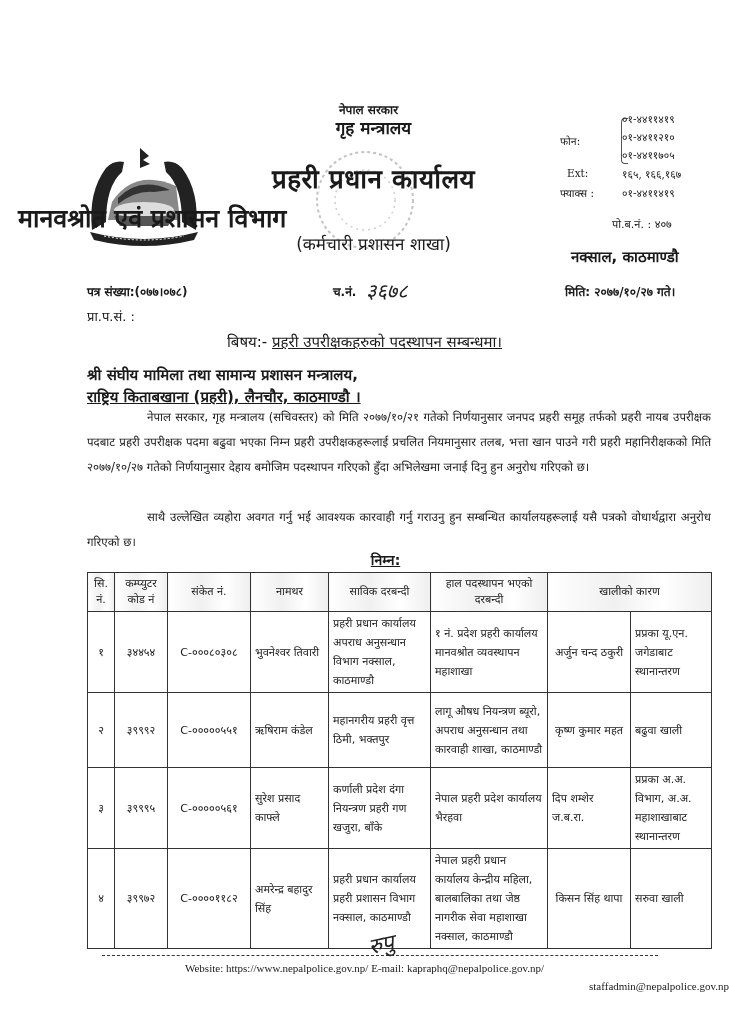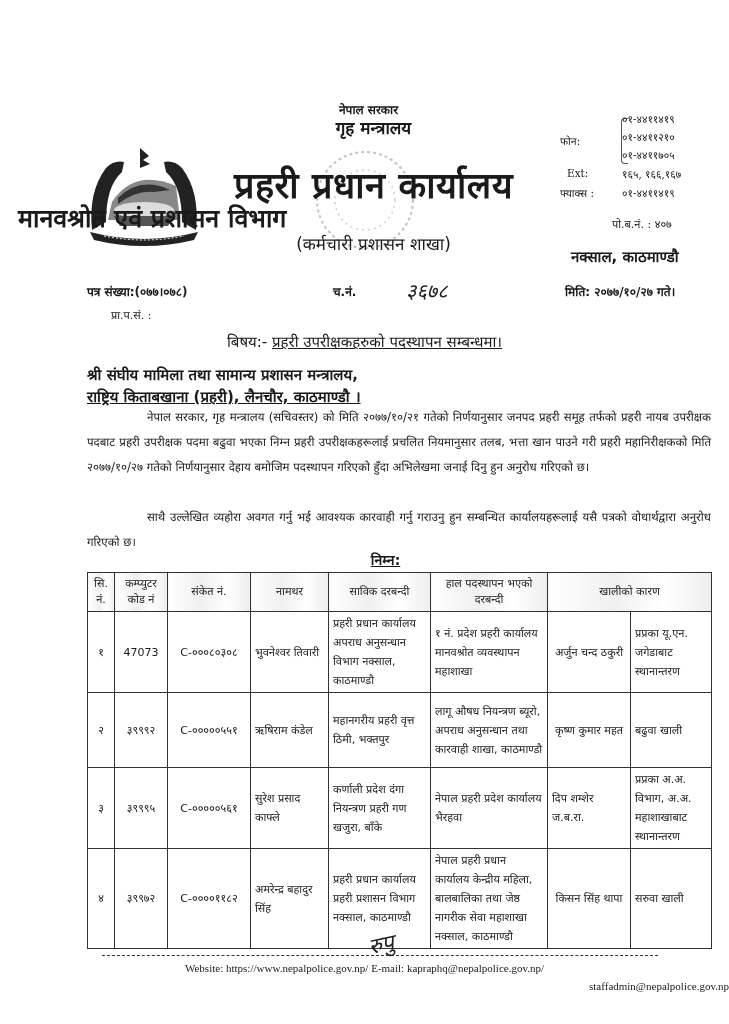--- a/index.html
+++ b/index.html
@@ -4,38 +4,38 @@
 <style>
   html, body { margin:0; padding:0; background:#ffffff; }
   body { width:729px; height:1024px; position:relative; overflow:hidden; color:#1a1a1a;
          font-family:"DejaVu Sans", sans-serif; }
   .abs { position:absolute; }
 
   
   .emblem { left:84px; top:142px; width:120px; height:104px; }
   .gov { left:0; width:719px; top:101px; font-size:12px; font-weight:bold; text-align:center; padding-left:18px; box-sizing:border-box; }
   .ministry { left:0; width:729px; top:116px; font-size:17px; font-weight:bold; text-align:center; padding-left:18px; box-sizing:border-box; }
-  .office { left:0; width:729px; top:160px; font-size:36px; font-weight:bold; text-align:center; padding-left:18px; box-sizing:border-box; letter-spacing:0.5px; }
+  .office { left:0; width:729px; top:160px; font-size:26px; font-weight:bold; text-align:center; padding-left:18px; box-sizing:border-box; letter-spacing:0.5px; }
   .dept { left:0; width:729px; top:200px; font-size:25px; font-weight:bold; text-align:left; padding-left:18px; box-sizing:border-box; }
   .branch { left:0; width:729px; top:232px; font-size:17px; text-align:center; padding-left:18px; box-sizing:border-box; }
   .stamp { left:295px; top:145px; width:140px; height:110px; opacity:0.35; }
 
   .contact { left:560px; top:112px; font-size:10.5px; font-family:"DejaVu Serif", serif; }
   .contact .row { position:absolute; white-space:nowrap; }
   .contact .lbl { position:absolute; left:0; }
   .contact .val { position:absolute; left:62px; }
   .brace { left:621px; top:118px; width:6px; height:44px; border:1px solid #555; border-right:none; border-radius:4px 0 0 4px; }
   .pobox { left:612px; top:216px; font-size:11px; }
   .addr { left:571px; top:246px; font-size:15px; font-weight:bold; }
 
   .refno { left:87px; top:283px; font-size:12px; font-weight:bold; }
   .chno-lbl { left:333px; top:283px; font-size:12px; font-weight:bold; }
-  .chno-val { left:366px; top:277px; font-size:20px; font-family:"DejaVu Serif", serif; font-style:italic; color:#222;margin-left:40px; }
+  .chno-val { left:366px; top:277px; font-size:20px; font-family:"DejaVu Serif", serif; font-style:italic; color:#222; }
   .date { left:565px; top:283px; font-size:12px; font-weight:bold; }
-  .prev { left:87px; top:307px; font-size:11px;margin-left:24px; }
+  .prev { left:87px; top:307px; font-size:13px; }
 
   .subject { left:0; width:729px; top:331px; text-align:center; font-size:15px; }
   .subject .u { text-decoration:underline; }
 
   .addressee1 { left:87px; top:364px; font-size:15px; font-weight:bold; }
   .addressee2 { left:87px; top:386px; font-size:15px; font-weight:bold; text-decoration:underline; }
 
   .para { left:87px; width:624px; font-size:11.6px; line-height:25px; text-align:justify; }
   .p1 { top:405px; text-indent:60px; }
   .p2 { top:505px; text-indent:60px; }
@@ -144,21 +144,21 @@
       <th>संकेत नं.</th>
       <th>नामथर</th>
       <th>साविक दरबन्दी</th>
       <th>हाल पदस्थापन भएको दरबन्दी</th>
       <th colspan="2">खालीको कारण</th>
     </tr>
   </thead>
   <tbody>
     <tr class="r1">
       <td class="c">१</td>
-      <td class="c">47073</td>
+      <td class="c">३४४५४</td>
       <td class="c">C-०००८०३०८</td>
       <td>भुवनेश्वर तिवारी</td>
       <td>प्रहरी प्रधान कार्यालय अपराध अनुसन्धान विभाग नक्साल, काठमाण्डौ</td>
       <td>१ नं. प्रदेश प्रहरी कार्यालय मानवश्रोत व्यवस्थापन महाशाखा</td>
       <td class="c">अर्जुन चन्द ठकुरी</td>
       <td>प्रप्रका यू.एन. जगेडाबाट स्थानान्तरण</td>
     </tr>
     <tr class="r2">
       <td class="c">२</td>
       <td class="c">३९९९२</td>

